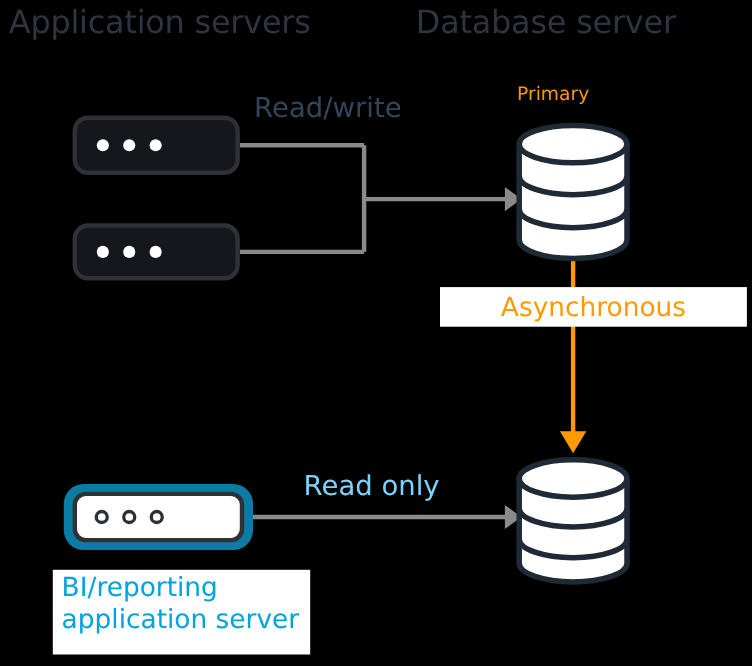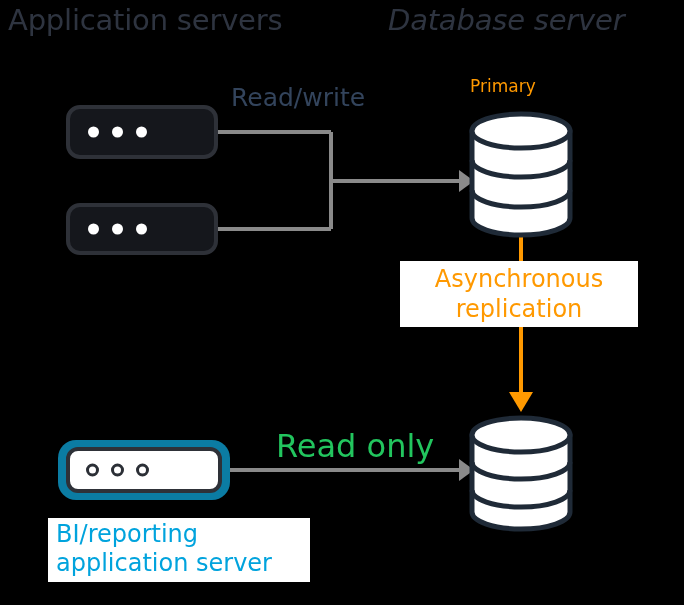--- a/index.html
+++ b/index.html
@@ -12,21 +12,21 @@
   }
   .hdr{
     position:absolute;
     font-family:"DejaVu Sans", sans-serif;
     font-size:29px;
     letter-spacing:-0.2px;
     color:#2e3440;
     white-space:nowrap;
   }
   #hdr-app{left:8px;top:3px;}
-  #hdr-db{left:388px;top:3px;font-style:italic;}
+  #hdr-db{left:378px;top:3px;}
 
   
   .srv{
     position:absolute;
     background:#15171c;
     border:4px solid #2e3138;
     border-radius:14px;
     box-sizing:border-box;
   }
   .srv .dots{
@@ -61,40 +61,40 @@
     background:#fff;border:3.5px solid #2b2f36;box-sizing:border-box;
   }
 
   
   .lbl{
     position:absolute;
     font-family:"DejaVu Sans", sans-serif;
     white-space:nowrap;
   }
   #lbl-rw{left:231px;top:83px;font-size:25px;color:#33445c;}
-  #lbl-ro{left:276px;top:427px;font-size:32px;color:#22c55e;}
+  #lbl-ro{left:276px;top:427px;font-size:25px;color:#7dd3fc;}
   #lbl-primary{left:470px;top:76px;font-size:17px;color:#f90;}
   #lbl-replica{left:441px;top:549px;font-size:25px;color:#f90;}
 
   #lbl-async{
-    position:absolute;left:400px;top:261px;width:238px;
+    position:absolute;left:400px;top:261px;width:279px;
     background:#fff;color:#f90;
     font-family:"DejaVu Sans", sans-serif;
     font-size:24px;line-height:30px;
     text-align:center;
     padding:3px 0 3px 0;
     box-sizing:border-box;
   }
   #lbl-bi{
-    position:absolute;left:48px;top:518px;width:262px;
+    position:absolute;left:48px;top:518px;width:234px;
     background:#fff;color:#00a3dd;
     font-family:"DejaVu Sans", sans-serif;
     font-size:24px;line-height:29px;
     text-align:left;
-    padding:2px 0 4px 8px;
+    padding:2px 0 17px 8px;
     box-sizing:border-box;
   }
   svg.layer{position:absolute;left:0;top:0;width:684px;height:605px;}
 </style>
 </head>
 <body>
 
 <div id="stage">
 
   <div class="hdr" id="hdr-app">Application servers</div>
@@ -159,21 +159,20 @@
         </span>
     </div>
   </div>
 
   <div class="lbl" id="lbl-rw">Read/write</div>
   <div class="lbl" id="lbl-ro">Read only</div>
   <div class="lbl" id="lbl-primary">Primary</div>
 
   <div id="lbl-async">
     <div>Asynchronous</div>
-    <div>replication</div>
   </div>
 
   <div id="lbl-bi">
     <div>BI/reporting</div>
     <div>application server</div>
   </div>
 
 </div>
 
 </body></html>

